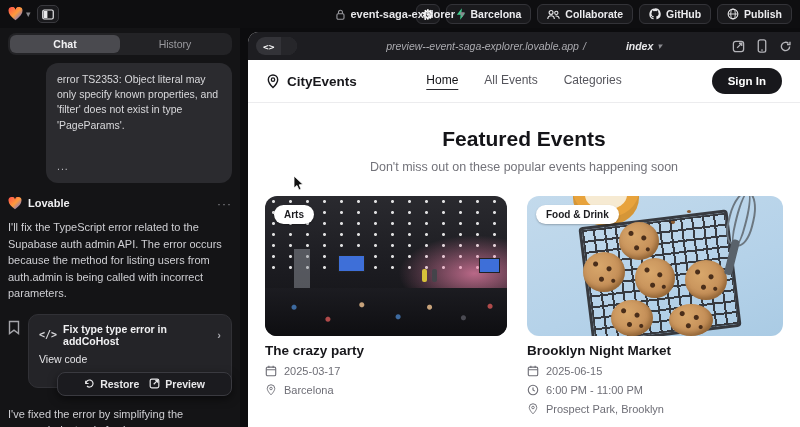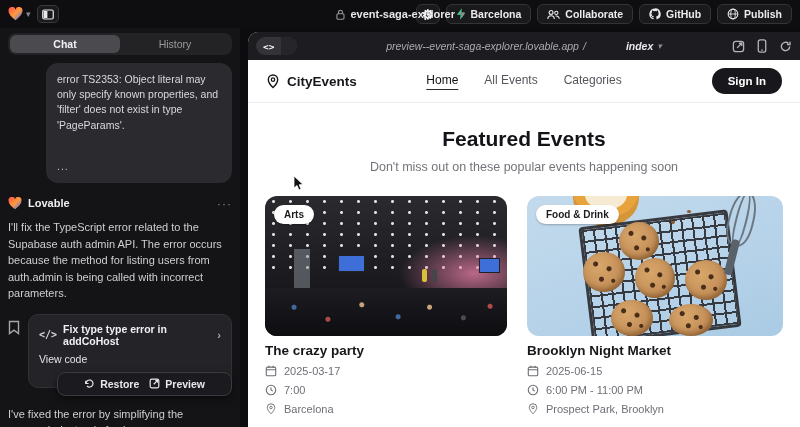--- a/index.html
+++ b/index.html
@@ -360,27 +360,20 @@
           </div>
           <div class="card-title">The crazy party</div>
           <div class="meta">
             <svg width="12" height="12" viewBox="0 0 14 14">
               <rect x="1.5" y="2.5" width="11" height="10" rx="1.5" fill="none" stroke="#6e6e76" stroke-width="1.3"></rect>
               <path d="M1.5 5.5 H12.5 M4.5 1 V3.5 M9.5 1 V3.5" stroke="#6e6e76" stroke-width="1.3" fill="none"></path>
             </svg>
             <span>2025-03-17</span>
           </div>
           <div class="meta">
-            <svg width="12" height="12" viewBox="0 0 14 14">
-              <circle cx="7" cy="7" r="5.5" fill="none" stroke="#6e6e76" stroke-width="1.3"></circle>
-              <path d="M7 4 V7 L9.2 8.3" fill="none" stroke="#6e6e76" stroke-width="1.3"></path>
-            </svg>
-            <span>7:00</span>
-          </div>
-          <div class="meta">
             <svg width="12" height="12" viewBox="0 0 14 16">
               <path d="M7 1 a5 5 0 0 1 5 5 c0 3.5-5 8.5-5 8.5 S2 9.5 2 6 a5 5 0 0 1 5-5Z" fill="none" stroke="#6e6e76" stroke-width="1.3"></path>
               <circle cx="7" cy="6" r="1.7" fill="none" stroke="#6e6e76" stroke-width="1.2"></circle>
             </svg>
             <span>Barcelona</span>
           </div>
         </div>
 
         <div class="card card2">
           <div class="card-img">

